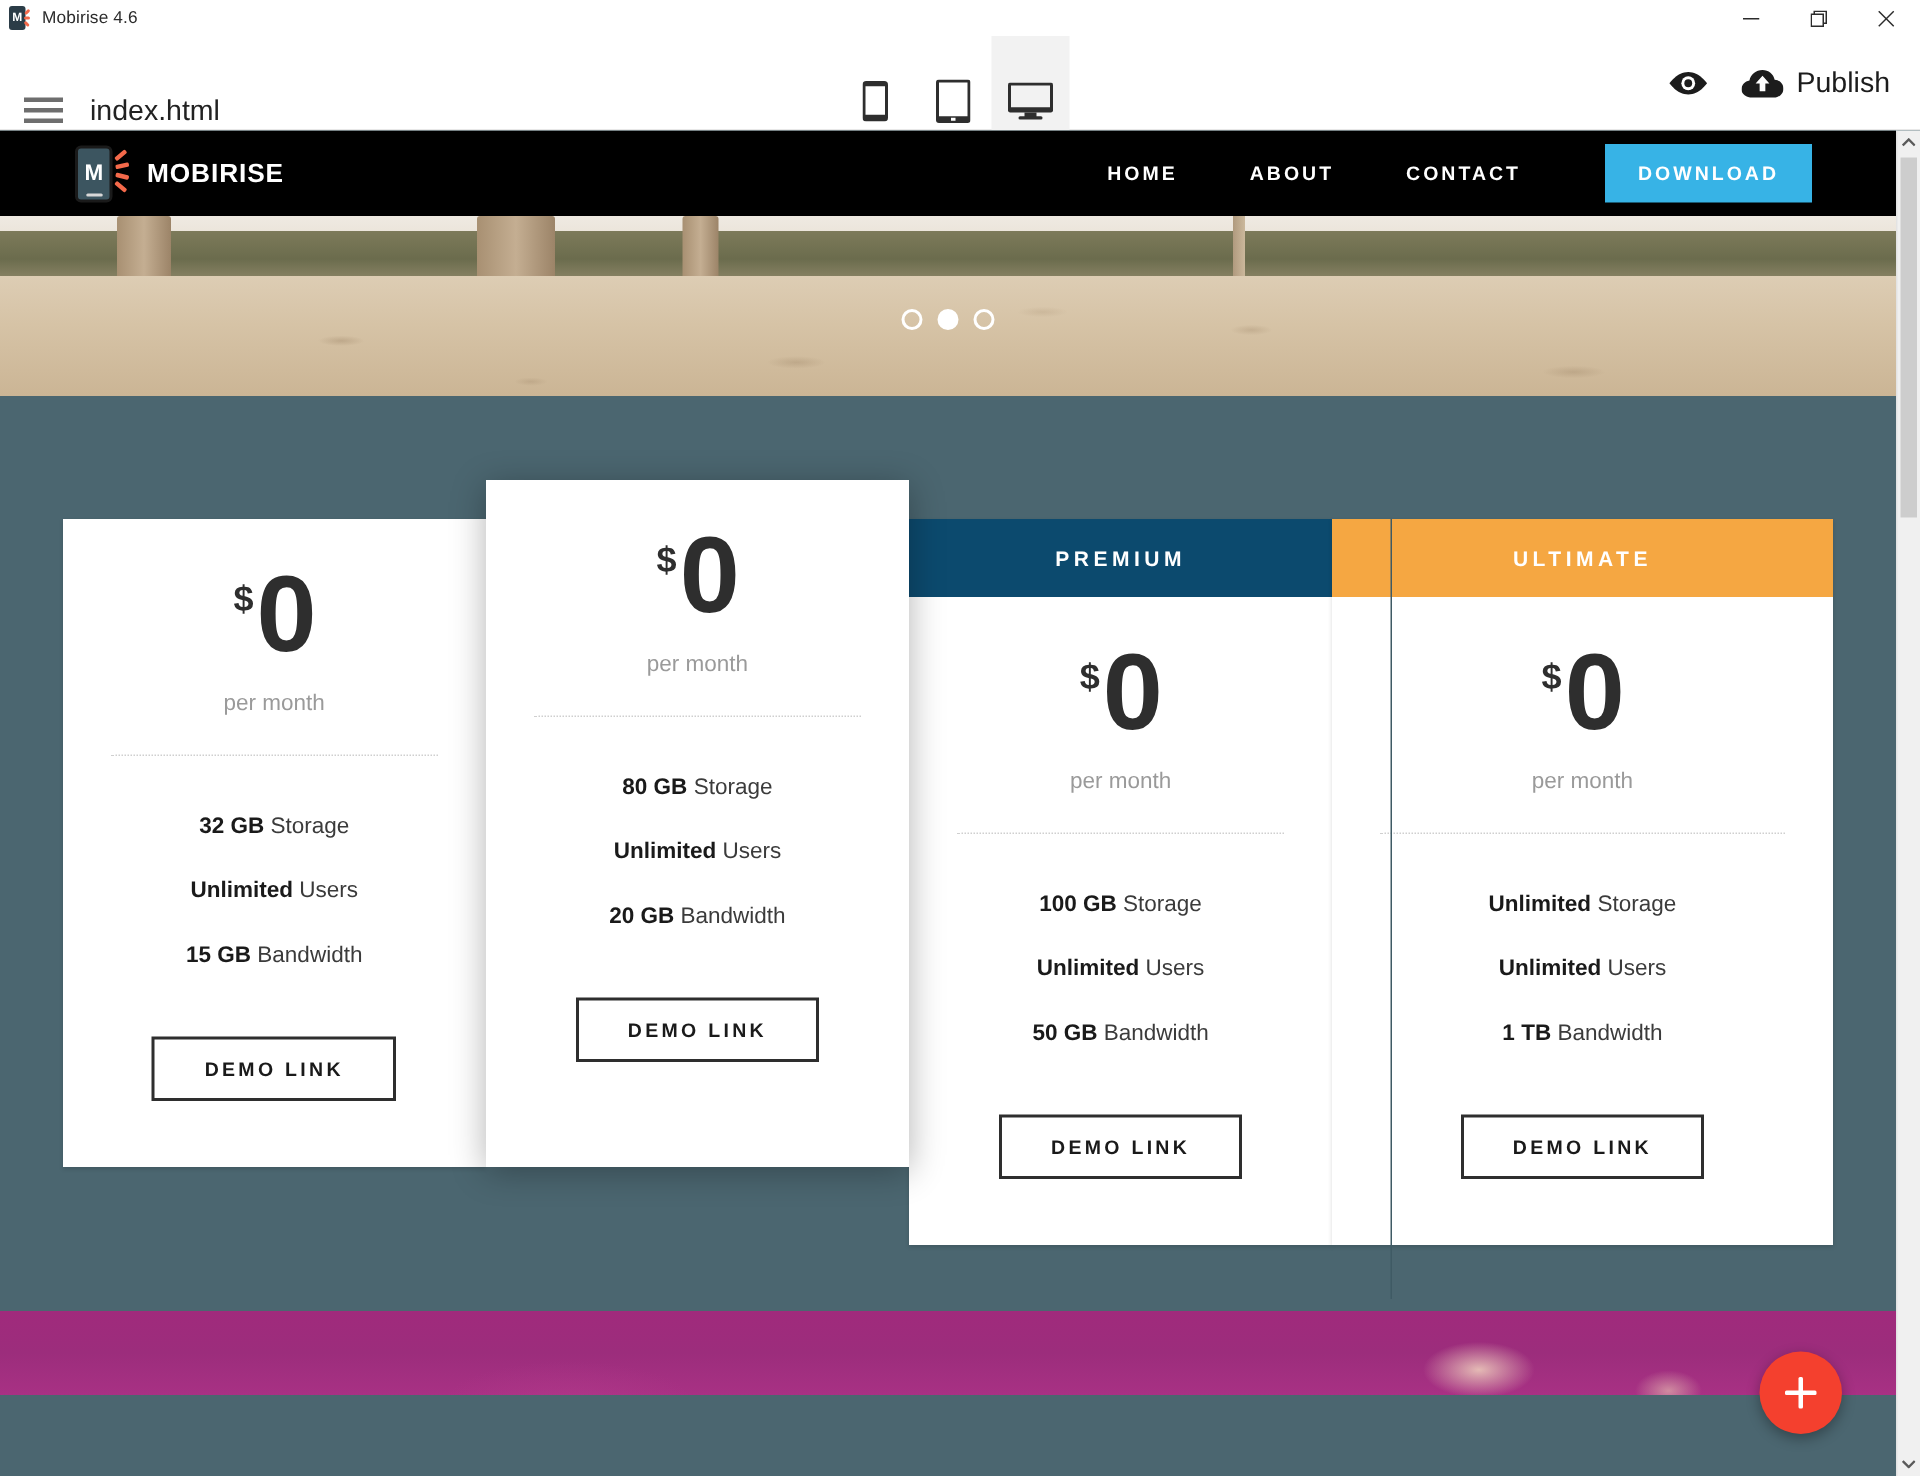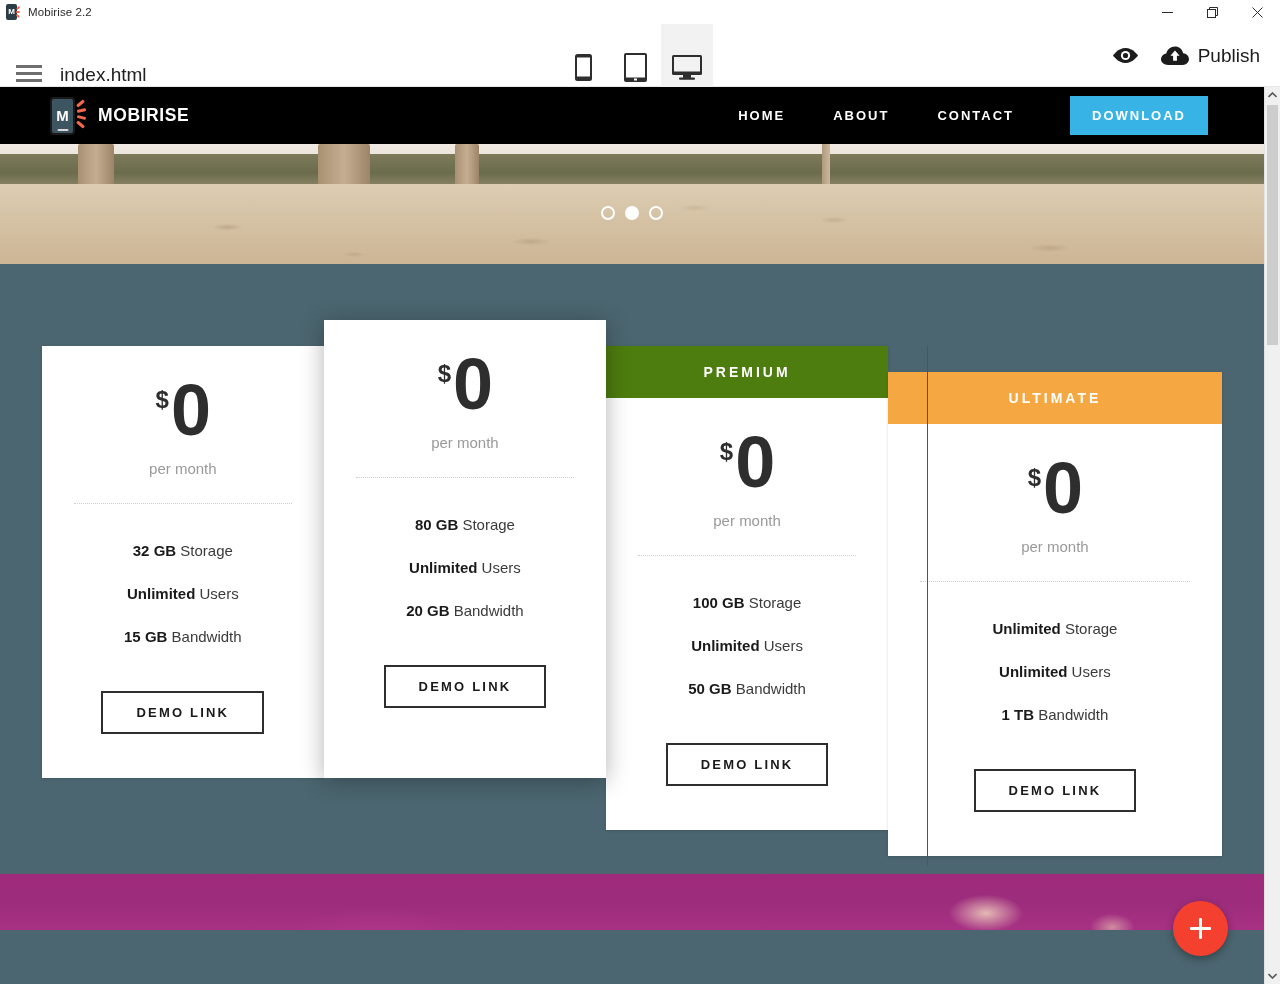--- a/index.html
+++ b/index.html
@@ -137,21 +137,21 @@
 
   
   .pricing { background:#4b6670; padding-top: 82px; position:relative; min-height: 610px; }
   .cards { position:relative; width: 1180px; margin: 0 auto; display:flex; align-items:flex-start; }
   .card {
     background:#ffffff; position:relative;
     box-shadow: 0 1px 3px rgba(0,0,0,.14);
   }
   .card.c-standard { width: 295px; }
   .card.c-premium  { width: 295px; }
-  .card.c-ultimate { width: 350px; margin-top: 26px; }
+  .card.c-ultimate { width: 350px; }
   .card.c-business {
     width: 296px; margin-top: -26px; z-index: 5;
     box-shadow: 0 3px 22px rgba(0,0,0,.30);
     padding-bottom: 26px;
   }
   .card-head {
     height: 52px; display:flex; align-items:center; justify-content:center;
     color:#ffffff; font-size:14px; font-weight:bold; letter-spacing:3px;
   }
   .card.c-business .card-head { height: 52px; }
@@ -214,21 +214,21 @@
       <span class="app-icon">
         <span class="phone">
             <i>M</i>
           </span>
         <span class="rays">
           <span style="top:0px; transform:rotate(-45deg);"></span>
           <span style="top:4px; transform:rotate(0deg);"></span>
           <span style="top:8px; transform:rotate(45deg);"></span>
         </span>
       </span>
-      <span class="app-title">Mobirise 2.2</span>
+      <span class="app-title">Mobirise 4.6</span>
     </div>
     <div class="win-controls">
       <div class="win-btn">
         <svg width="11" height="11" viewBox="0 0 11 11">
             <line x1="0" y1="5.5" x2="11" y2="5.5" stroke="currentColor" stroke-width="1"></line>
           </svg>
       </div>
       <div class="win-btn">
         <svg width="11" height="11" viewBox="0 0 11 11">
           <rect x="0.5" y="2.5" width="8" height="8" fill="none" stroke="currentColor" stroke-width="1"></rect>
@@ -370,21 +370,21 @@
                 <div class="feat"><b>Unlimited</b><span> Users</span></div>
                 <div class="feat"><b>20 GB</b><span> Bandwidth</span></div>
               </div>
               <div class="cta-wrap">
                 <button class="cta">DEMO LINK</button>
               </div>
             </div>
           </div>
 
           <div class="card c-premium">
-            <div class="card-head" style="background:#4d7c0f">PREMIUM</div>
+            <div class="card-head" style="background:#0c4a6e">PREMIUM</div>
             <div class="card-body">
               <div class="price-row">
                 <span class="cur">$</span>
                 <span class="amt">0</span>
               </div>
               <div class="per">per month</div>
               <div class="divider"></div>
               <div class="features">
                 <div class="feat"><b>100 GB</b><span> Storage</span></div>
                 <div class="feat"><b>Unlimited</b><span> Users</span></div>

